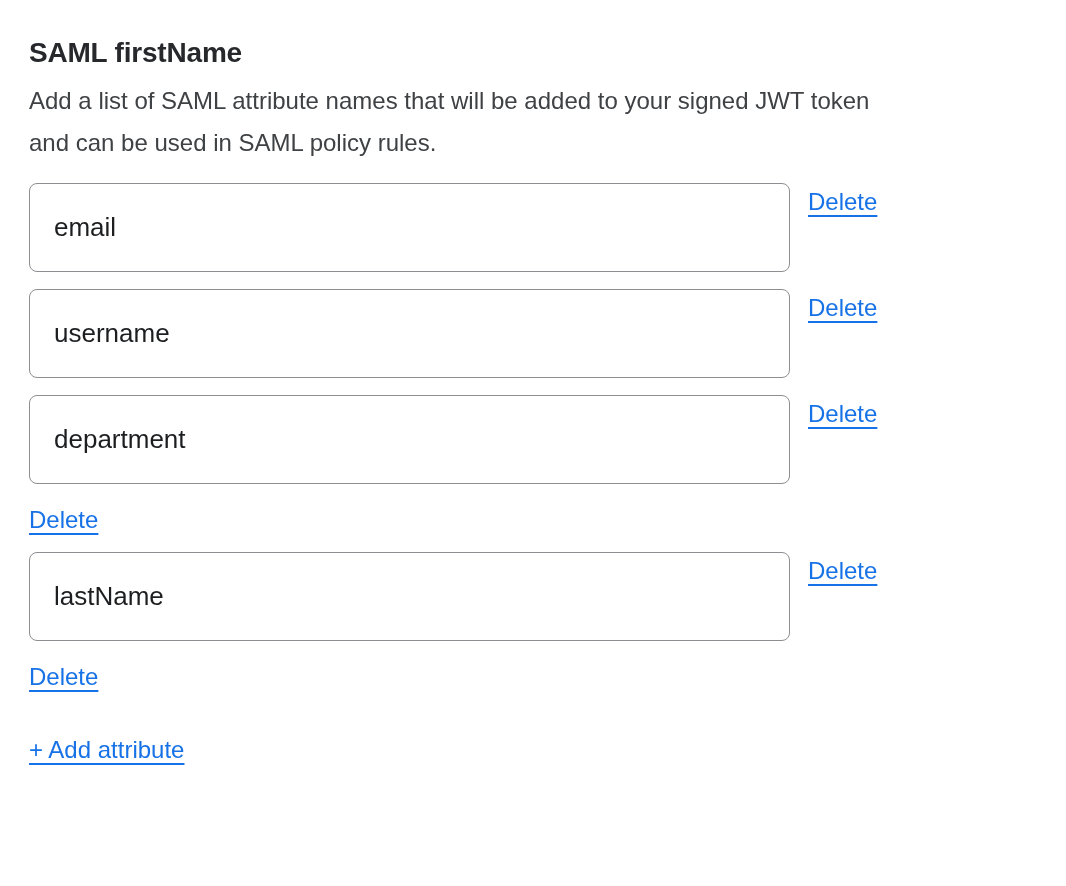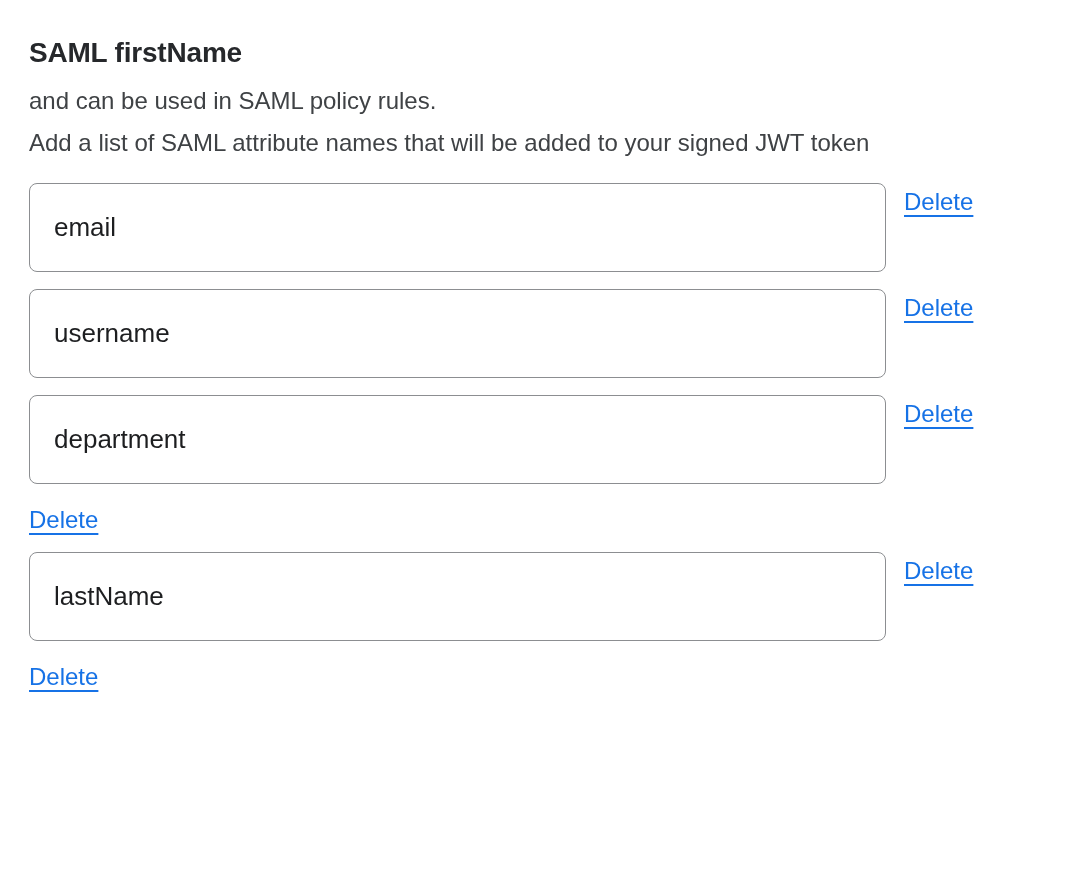--- a/index.html
+++ b/index.html
@@ -41,21 +41,21 @@
     line-height: 42px;
     white-space: nowrap;
   }
   .row {
     display: flex;
     align-items: flex-start;
     gap: 18px;
     margin-bottom: 17px;
   }
   .attr-input {
-    width: 857px;
+    width: 761px;
     height: 89px;
     border: 1px solid var(--input-border);
     border-radius: 8px;
     padding: 5px 24px;
     font-family: "Liberation Sans", sans-serif;
     font-size: 26px;
     color: var(--input-text);
     background: #ffffff;
     outline: none;
   }
@@ -77,22 +77,22 @@
     margin-top: 26px;
   }
 </style>
 </head>
 <body>
 
 <div class="page">
   <h2 class="title">SAML firstName</h2>
 
   <p class="desc">
+    <span class="desc-line">Add a list of SAML attribute names that will be added to your signed JWT token</span>
     <span class="desc-line">and can be used in SAML policy rules.</span>
-    <span class="desc-line">Add a list of SAML attribute names that will be added to your signed JWT token</span>
   </p>
 
   <div class="rows">
   <div class="row">
     <input class="attr-input" type="text" value="email" style="">
     <a href="#" class="link delete-link">Delete</a>
   </div>
 
   <div class="row">
     <input class="attr-input" type="text" value="username" style="">
@@ -111,13 +111,14 @@
   <div class="row">
     <input class="attr-input" type="text" value="lastName" style="">
     <a href="#" class="link delete-link">Delete</a>
   </div>
 
   <div class="row">
     <a href="#" class="link delete-link">Delete</a>
   </div>
 </div>
 
+  <a href="#" class="link add-link">+ Add attribute</a>
 </div>
 
 </body></html>

